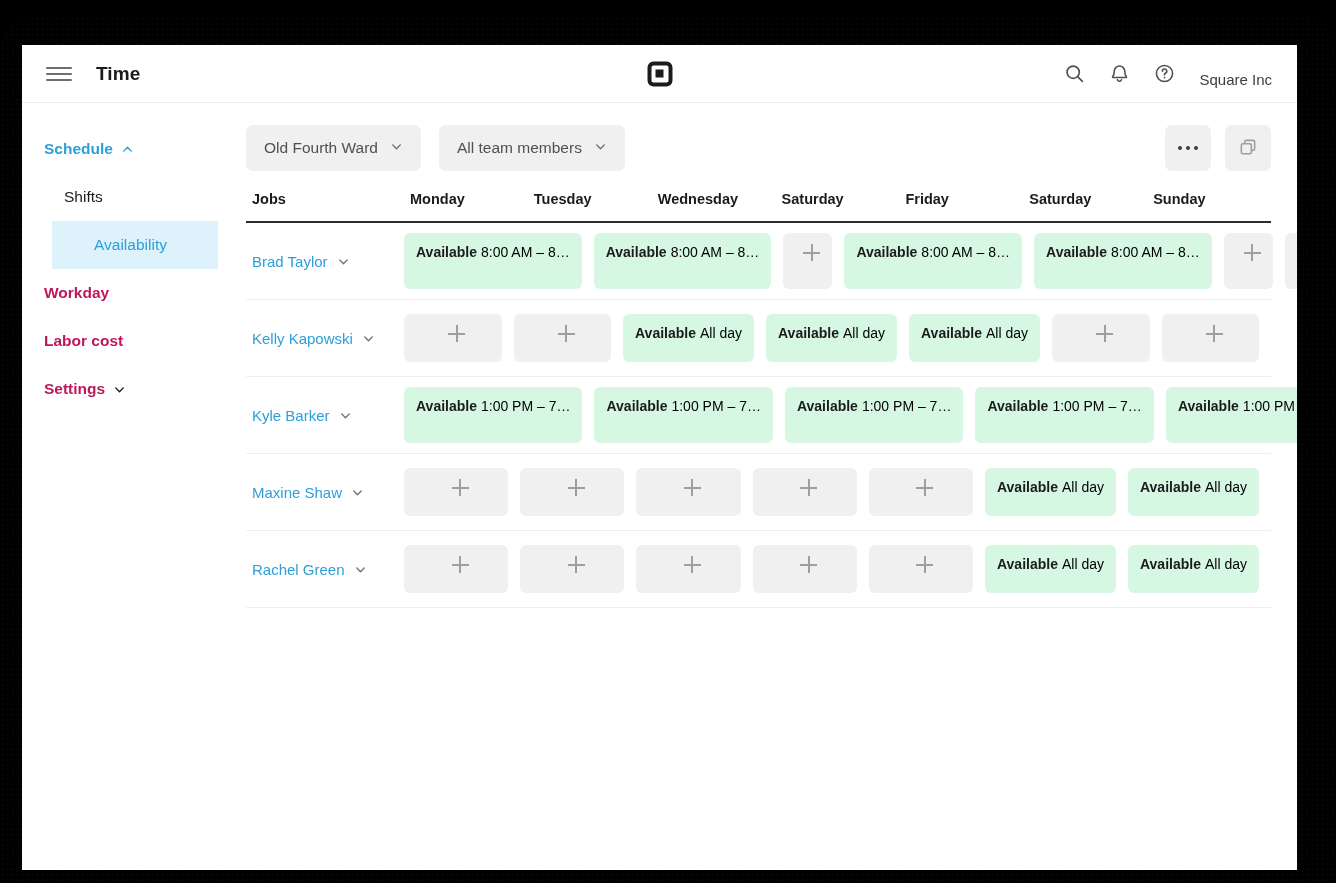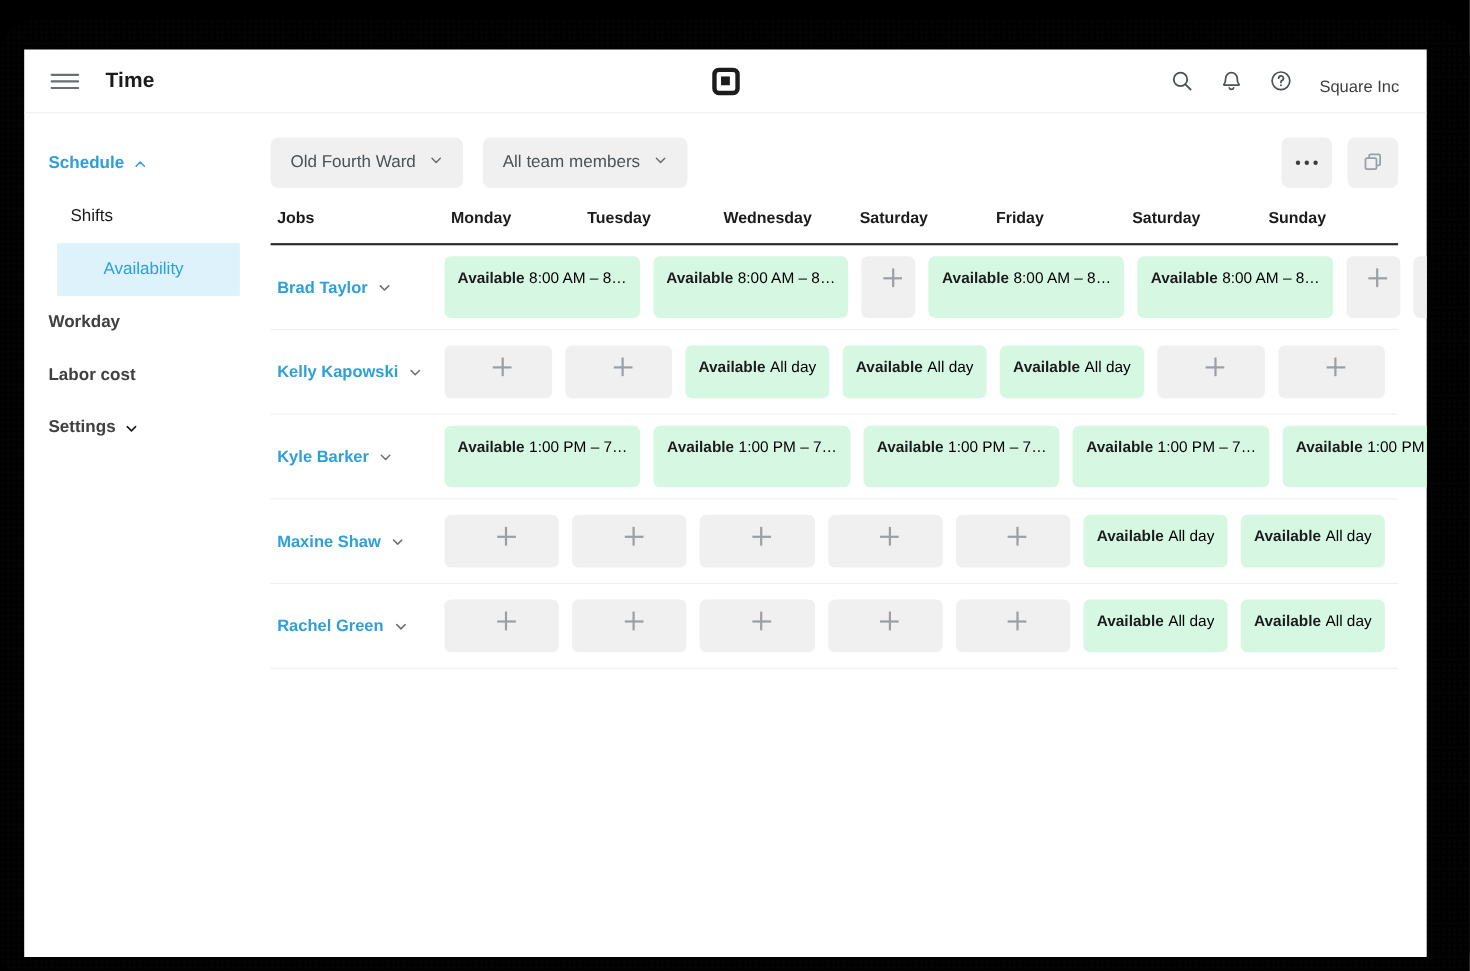--- a/index.html
+++ b/index.html
@@ -146,21 +146,21 @@
     font-size: 15.5px;
     cursor: pointer;
     box-sizing: border-box;
   }
   .nav-item.group {
     font-weight: bold;
     color: #2e9fd8;
   }
   .nav-item.plain {
     font-weight: bold;
-    color: #404040;
+    color: #be185d;
   }
   .nav-item.sub {
     padding-left: 42px;
     font-weight: normal;
     color: #1b1b1b;
   }
   .nav-item.sub.active {
     background: #ddf2fb;
     color: #2e9fd8;
     margin-left: 30px;
@@ -249,21 +249,21 @@
     min-height: 76px;
   }
   .emp-cell {
     display: flex;
     align-items: center;
     gap: 9px;
     padding-left: 6px;
   }
   .emp-name {
     font-size: 15px;
-    font-weight: bold;
+    font-weight: normal;
     color: #2e9fd8;
     cursor: pointer;
     white-space: nowrap;
   }
   .emp-caret { display: inline-flex; cursor: pointer; }
 
   .day-cell {
     padding: 10px 12px 10px 0;
     box-sizing: border-box;
   }

